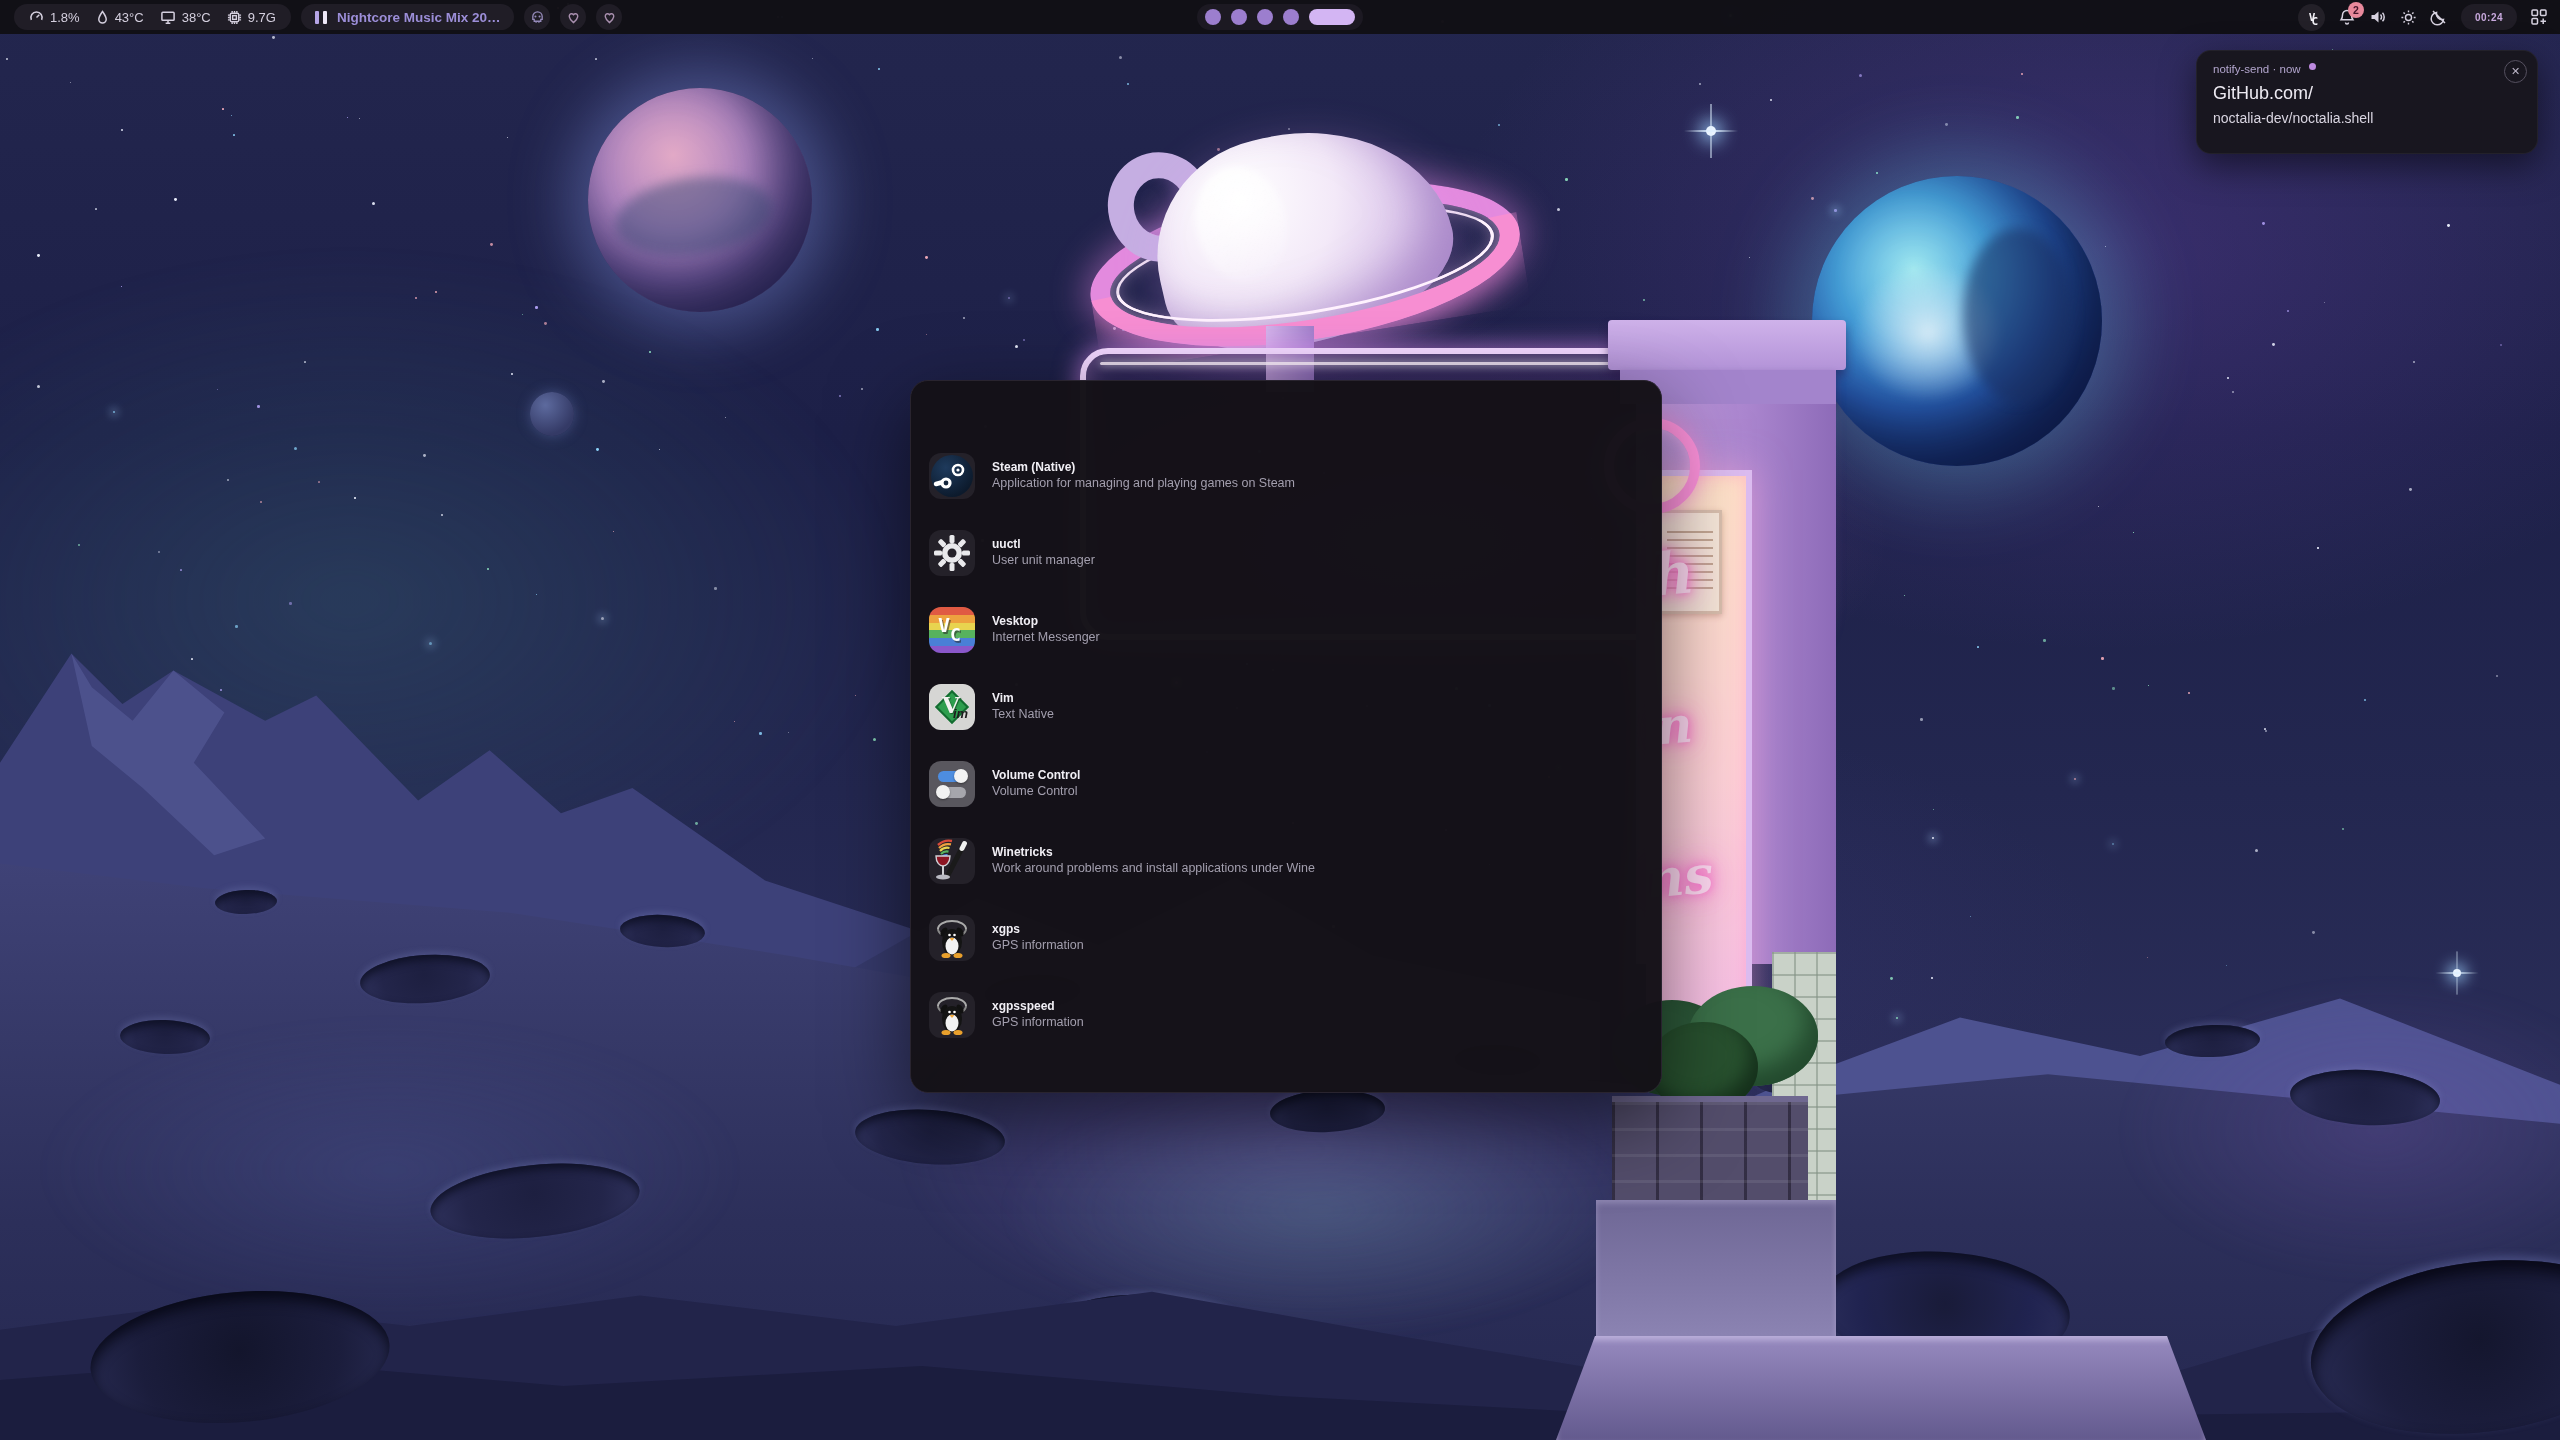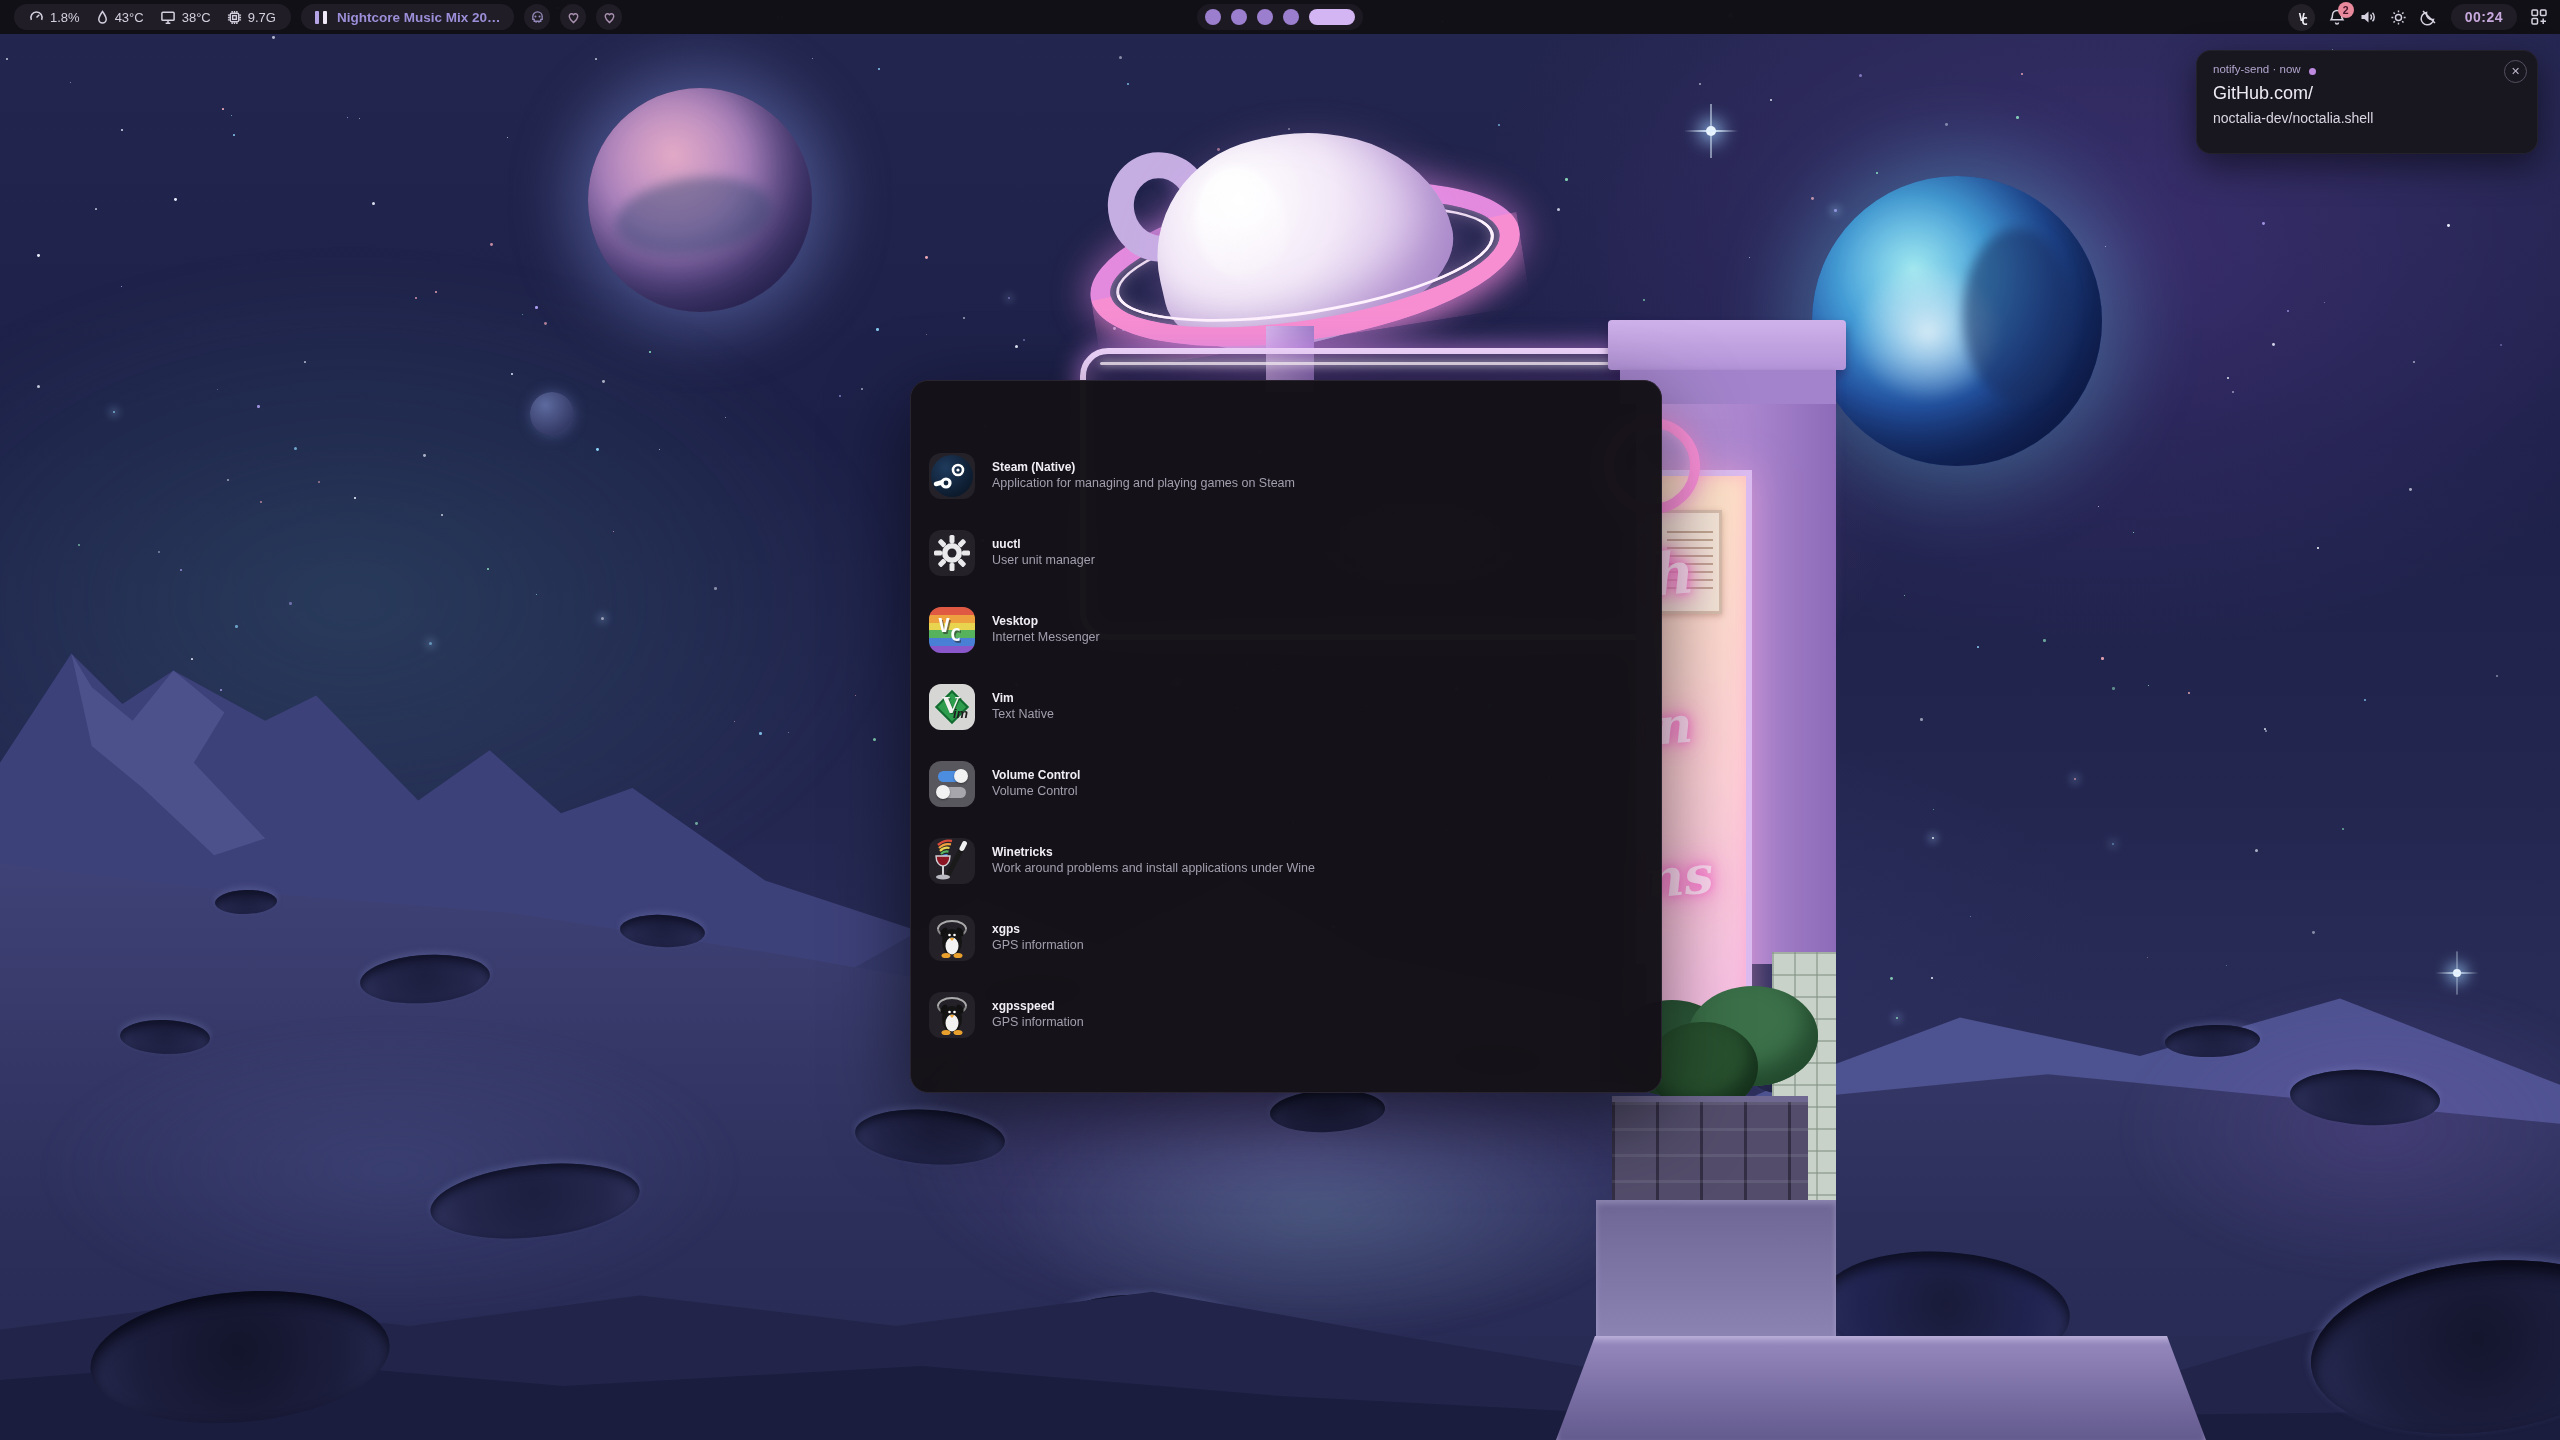--- a/index.html
+++ b/index.html
@@ -172,27 +172,27 @@
   .tray-btn { width:27px; height:27px; border-radius:50%; background:#232028; display:flex;
     align-items:center; justify-content:center; }
   .tray-vc { color:#f2f0f6; font-family:"DejaVu Sans Mono","Liberation Mono",monospace;
     font-size:11px; font-weight:bold; line-height:1; letter-spacing:-4px; }
   .tray-vc .c2 { position:relative; top:4px; }
   .bell-wrap { position:relative; }
   .bell-badge { position:absolute; top:-6px; right:-8px; min-width:16px; height:16px; border-radius:8px;
     background:#e8899c; color:#45152a; font-size:10.5px; font-weight:bold;
     display:flex; align-items:center; justify-content:center; padding:0 4px; }
   .clock-pill { padding:0 14px; }
-  .clock-text { color:#c7a8dc; font-size:14px; font-weight:600; letter-spacing:.5px; }
+  .clock-text { color:#c7a8dc; font-size:10px; font-weight:600; letter-spacing:.5px; }
 
   
   .notification { position:absolute; left:2196px; top:50px; width:342px; height:104px;
     background:#18161f; border:1px solid rgba(255,255,255,.05); border-radius:15px; z-index:50;
     box-shadow:0 12px 34px rgba(0,0,0,.5); padding:12px 16px; }
-  .notif-head { display:flex; align-items:flex-end; gap:8px; }
+  .notif-head { display:flex; align-items:flex-start; gap:8px; }
   .notif-src { color:#b2a5cd; font-size:11.5px; }
   .notif-dot { width:7px; height:7px; border-radius:50%; background:#bd8ae0; }
   .notif-close { position:absolute; right:10px; top:9px; width:23px; height:23px; border-radius:50%;
     background:none; border:1.5px solid #55505f; color:#bcb6c8; font-size:11px;
     display:flex; align-items:center; justify-content:center; cursor:pointer; }
   .notif-title { margin-top:8px; color:#edeaf2; font-size:18px; font-weight:500; }
   .notif-body { margin-top:6px; color:#d9d5e1; font-size:14px; }
 
   
   .launcher { position:absolute; left:910px; top:380px; width:752px; height:713px;

